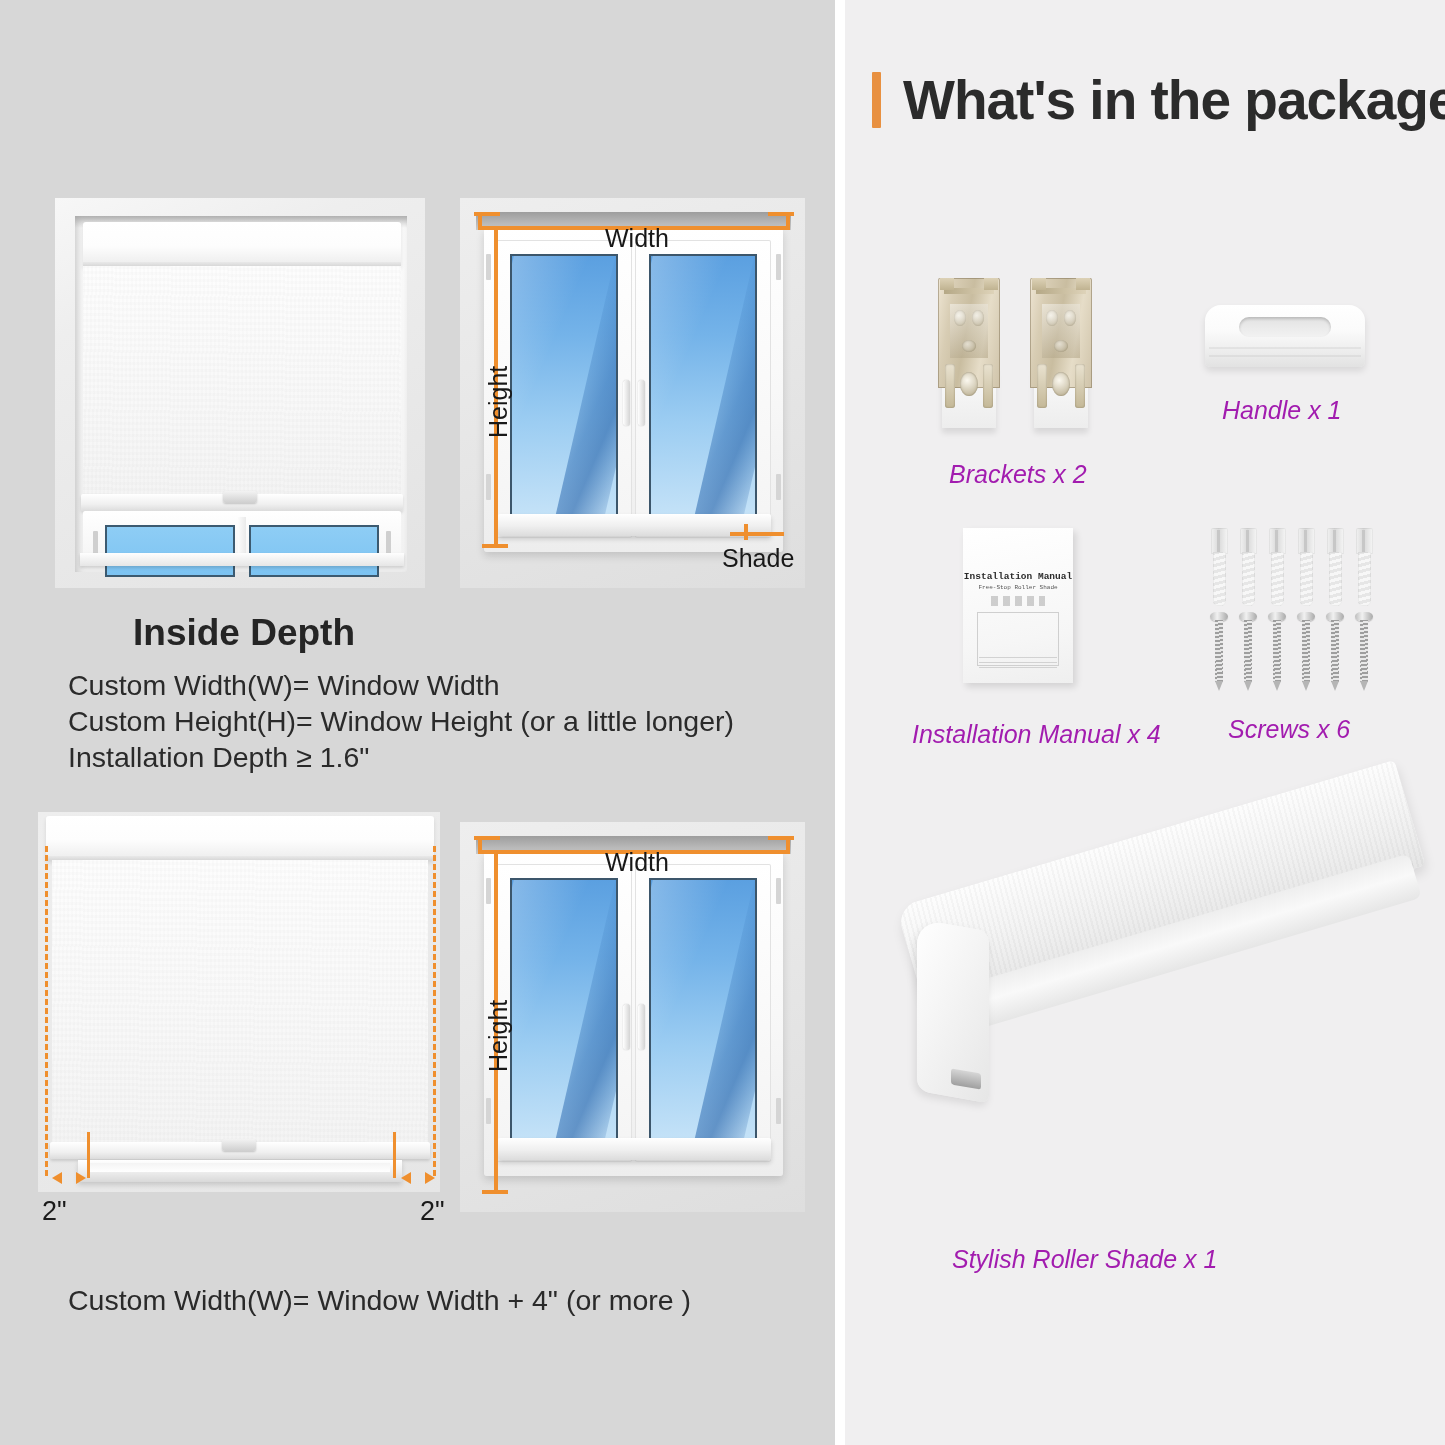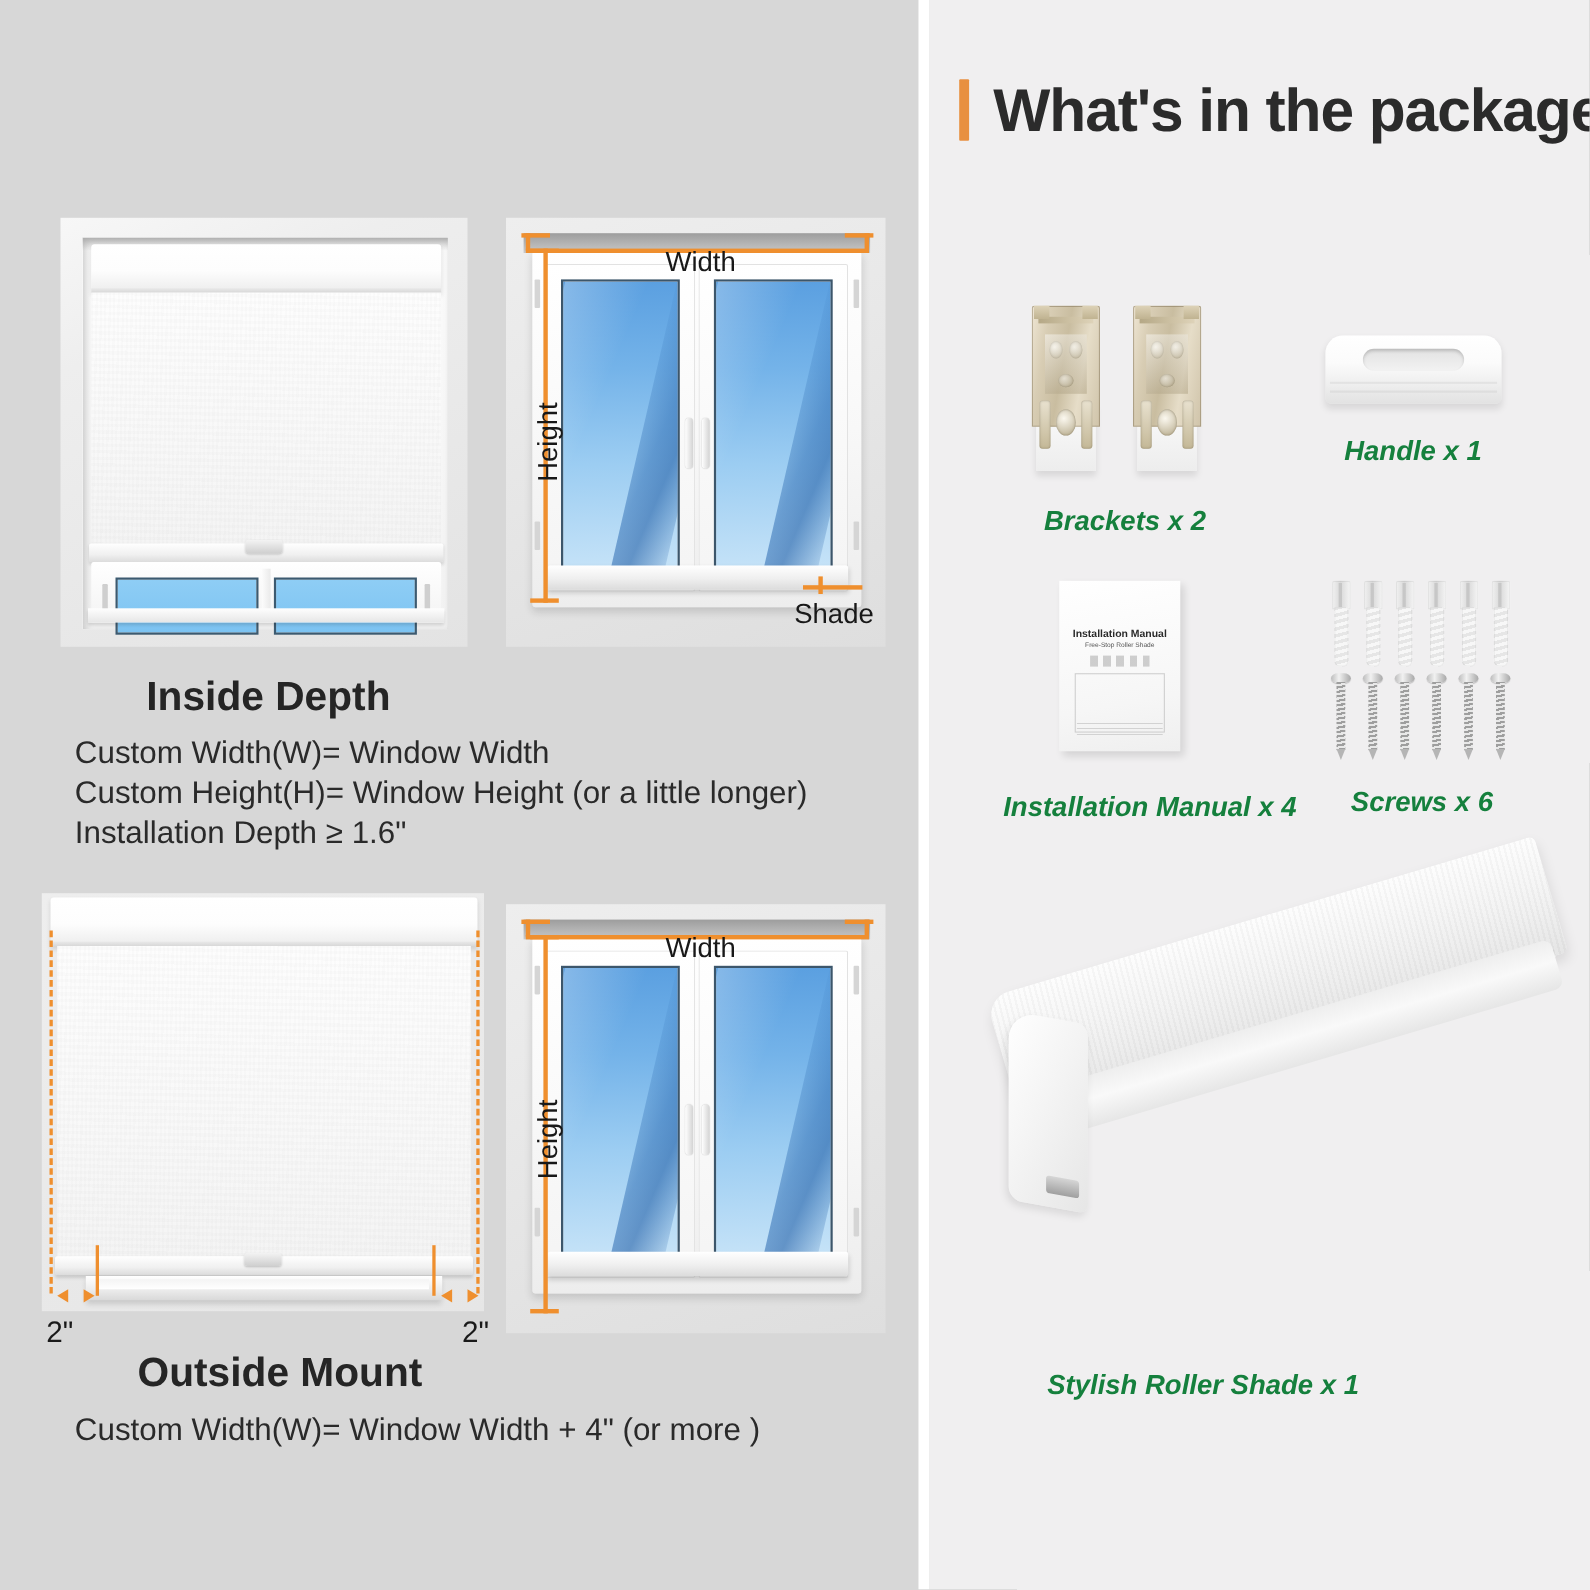--- a/index.html
+++ b/index.html
@@ -190,21 +190,21 @@
   .arr{
     position:absolute;width:0;height:0;border-top:6px solid transparent;border-bottom:6px solid transparent;
   }
   .arr.lft{border-right:10px solid #ef8f2e;}
   .arr.rgt{border-left:10px solid #ef8f2e;}
   .tick-v{position:absolute;width:3px;background:#ef8f2e;}
   .inch-label{position:absolute;font-size:27px;color:#1a1a1a;font-weight:normal;}
 
   
   .pkg-label{
-    position:absolute;font-size:25px;font-weight:bold;font-style:italic;color:#15803d;
+    position:absolute;font-size:25px;font-weight:normal;font-style:italic;color:#a21caf;
     white-space:nowrap;
   }
 
   
   .bracket{
     position:absolute;width:62px;height:150px;
   }
   .bk-base{
     position:absolute;left:4px;bottom:0;width:54px;height:62px;
     background:linear-gradient(180deg,#fbfbfb,#ededed);
@@ -483,21 +483,20 @@
     <div class="mk mk-h" style="left:14px;top:14px;width:26px;"></div>
     <div class="mk mk-h" style="left:308px;top:14px;width:26px;"></div>
     <div class="dim-label" style="left:145px;top:26px;">Width</div>
 
     <div class="mk mk-v" style="left:34px;top:28px;height:344px;"></div>
     <div class="mk mk-h" style="left:22px;top:28px;width:26px;"></div>
     <div class="mk mk-h" style="left:22px;top:368px;width:26px;"></div>
     <div class="dim-label vert" style="left:24px;top:250px;">Height</div>
   </div>
 
-  <div class="section-title" style="left:125px;top:1227px;">Outside Mount</div>
   <div class="copy-line" style="left:68px;top:1284px;">Custom Width(W)= Window Width + 4" (or more )</div>
 
   <div class="bracket" style="left:938px;top:278px;">
     <div class="bk-base"></div>
     <div class="bk-metal">
       <div class="bk-ear" style="left:2px;"></div>
       <div class="bk-ear" style="right:2px;"></div>
       <div class="bk-hole" style="left:16px;top:32px;width:12px;height:16px;"></div>
       <div class="bk-hole" style="left:34px;top:32px;width:12px;height:16px;"></div>
       <div class="bk-hole" style="left:24px;top:62px;width:14px;height:12px;"></div>
@@ -521,21 +520,21 @@
   </div>
   <div class="pkg-label" style="left:949px;top:460px;">Brackets x 2</div>
 
   <div class="handle-piece" style="left:1205px;top:305px;">
     <div class="handle-slot"></div>
     <div class="handle-ridge" style="top:42px;"></div>
     <div class="handle-ridge" style="top:50px;"></div>
   </div>
   <div class="pkg-label" style="left:1222px;top:396px;">Handle x 1</div>
 
-  <div class="manual" style="left:963px;top:528px;">
+  <div class="manual" style="left:963px;top:528px;font-family:Liberation Mono, monospace;">
     <div class="m-title">Installation Manual</div>
     <div class="m-sub">Free-Stop Roller Shade</div>
     <div class="m-scribble"></div>
     <div class="m-box"></div>
     <div class="m-foot"></div>
   </div>
   <div class="pkg-label" style="left:912px;top:720px;">Installation Manual x 4</div>
 
   <div class="anchor" style="left:1211px;top:528px;">
       <div class="anchor-head"></div>

